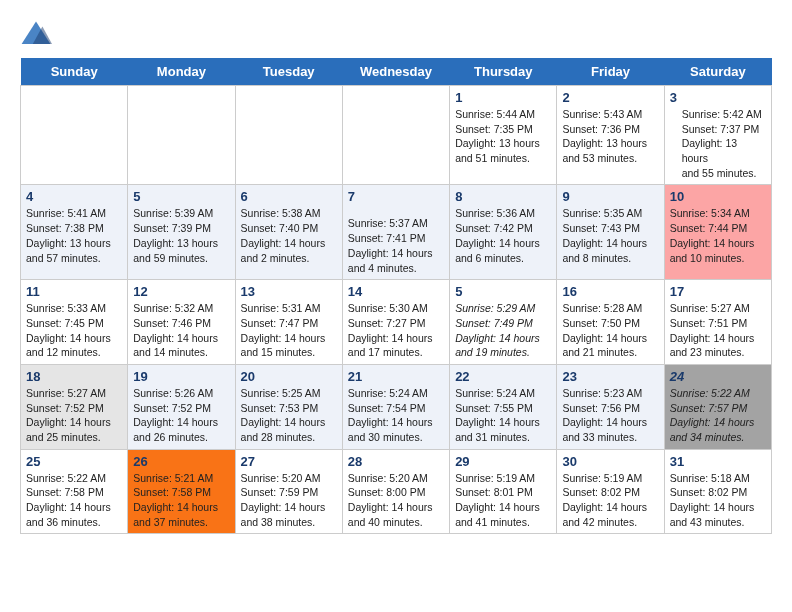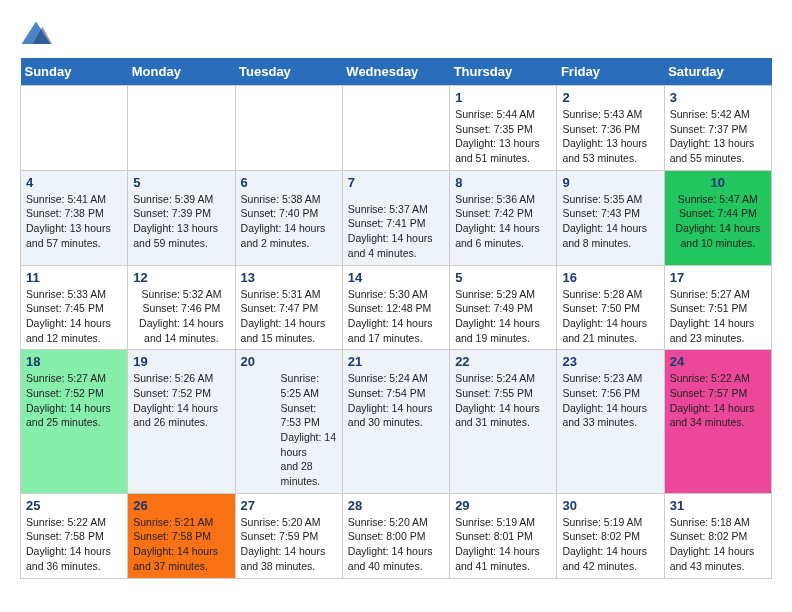--- a/index.html
+++ b/index.html
@@ -48,21 +48,21 @@
     }
     .calendar {
       width: 100%;
       border-collapse: collapse;
       font-size: 11px;
     }
     .calendar th {
       background: #2a6ebb;
       color: #fff;
       padding: 6px 4px;
-      text-align: left;
+      text-align: center;
       font-size: 13px;
       font-weight: bold;
     }
     .calendar td {
       border: 1px solid #ccc;
       vertical-align: top;
       padding: 4px 5px;
       width: 107px;
       min-height: 80px;
       background: #fff;
@@ -134,21 +134,21 @@
         </td>
         <td style="background: rgb(255, 255, 255);">
           <span class="day-num">2</span>
           <div class="day-info" style="white-space: pre-line;">Sunrise: 5:43 AM
 Sunset: 7:36 PM
 Daylight: 13 hours
 and 53 minutes.</div>
         </td>
         <td style="background: rgb(255, 255, 255);">
           <span class="day-num">3</span>
-          <div class="day-info" style="white-space: pre-line;">Sunrise: 5:42 AM
+          <div class="day-info" style="white-space: pre-line; margin-left: 12px;">Sunrise: 5:42 AM
 Sunset: 7:37 PM
 Daylight: 13 hours
 and 55 minutes.</div>
         </td>
       </tr>
       <tr class="row-even">
         <td style="background: rgb(238, 242, 249);">
           <span class="day-num">4</span>
           <div class="day-info" style="white-space: pre-line;">Sunrise: 5:41 AM
 Sunset: 7:38 PM
@@ -183,97 +183,97 @@
 Daylight: 14 hours
 and 6 minutes.</div>
         </td>
         <td style="background: rgb(238, 242, 249);">
           <span class="day-num">9</span>
           <div class="day-info" style="white-space: pre-line;">Sunrise: 5:35 AM
 Sunset: 7:43 PM
 Daylight: 14 hours
 and 8 minutes.</div>
         </td>
-        <td style="background: #22c55e; text-align: center;">
+        <td style="background: #fca5a5;">
           <span class="day-num">10</span>
-          <div class="day-info" style="white-space: pre-line;">Sunrise: 5:47 AM
+          <div class="day-info" style="white-space: pre-line;">Sunrise: 5:34 AM
 Sunset: 7:44 PM
 Daylight: 14 hours
 and 10 minutes.</div>
         </td>
       </tr>
       <tr class="row-odd">
         <td style="background: rgb(255, 255, 255);">
           <span class="day-num">11</span>
           <div class="day-info" style="white-space: pre-line;">Sunrise: 5:33 AM
 Sunset: 7:45 PM
 Daylight: 14 hours
 and 12 minutes.</div>
         </td>
         <td style="background: rgb(255, 255, 255); margin-top: 17px;">
           <span class="day-num">12</span>
-          <div class="day-info" style="white-space: pre-line; text-align: center;">Sunrise: 5:32 AM
+          <div class="day-info" style="white-space: pre-line;">Sunrise: 5:32 AM
 Sunset: 7:46 PM
 Daylight: 14 hours
 and 14 minutes.</div>
         </td>
         <td style="background: rgb(255, 255, 255);">
           <span class="day-num">13</span>
           <div class="day-info" style="white-space: pre-line;">Sunrise: 5:31 AM
 Sunset: 7:47 PM
 Daylight: 14 hours
 and 15 minutes.</div>
         </td>
         <td style="background: rgb(255, 255, 255);">
           <span class="day-num">14</span>
           <div class="day-info" style="white-space: pre-line;">Sunrise: 5:30 AM
-Sunset: 12:48 PM
+Sunset: 7:27 PM
 Daylight: 14 hours
 and 17 minutes.</div>
         </td>
         <td style="background: rgb(255, 255, 255);">
           <span class="day-num">5</span>
-          <div class="day-info" style="white-space: pre-line;">Sunrise: 5:29 AM
+          <div class="day-info" style="white-space: pre-line; font-style: italic;">Sunrise: 5:29 AM
 Sunset: 7:49 PM
 Daylight: 14 hours
 and 19 minutes.</div>
         </td>
         <td style="background: rgb(255, 255, 255);">
           <span class="day-num">16</span>
           <div class="day-info" style="white-space: pre-line;">Sunrise: 5:28 AM
 Sunset: 7:50 PM
 Daylight: 14 hours
 and 21 minutes.</div>
         </td>
         <td style="background: rgb(255, 255, 255);">
           <span class="day-num">17</span>
           <div class="day-info" style="white-space: pre-line;">Sunrise: 5:27 AM
 Sunset: 7:51 PM
 Daylight: 14 hours
 and 23 minutes.</div>
         </td>
       </tr>
       <tr class="row-even">
-        <td style="background: #86efac;">
+        <td style="background: #e5e5e5;">
           <span class="day-num">18</span>
           <div class="day-info" style="white-space: pre-line;">Sunrise: 5:27 AM
 Sunset: 7:52 PM
 Daylight: 14 hours
 and 25 minutes.</div>
         </td>
         <td style="background: rgb(238, 242, 249);">
           <span class="day-num">19</span>
           <div class="day-info" style="white-space: pre-line;">Sunrise: 5:26 AM
 Sunset: 7:52 PM
 Daylight: 14 hours
 and 26 minutes.</div>
         </td>
         <td style="background: rgb(238, 242, 249);">
           <span class="day-num">20</span>
-          <div class="day-info" style="white-space: pre-line; margin-left: 40px;">Sunrise: 5:25 AM
+          <div class="day-info" style="white-space: pre-line;">Sunrise: 5:25 AM
 Sunset: 7:53 PM
 Daylight: 14 hours
 and 28 minutes.</div>
         </td>
         <td style="background: rgb(238, 242, 249);">
           <span class="day-num">21</span>
           <div class="day-info" style="white-space: pre-line;">Sunrise: 5:24 AM
 Sunset: 7:54 PM
 Daylight: 14 hours
 and 30 minutes.</div>
@@ -285,21 +285,21 @@
 Daylight: 14 hours
 and 31 minutes.</div>
         </td>
         <td style="background: rgb(238, 242, 249);">
           <span class="day-num">23</span>
           <div class="day-info" style="white-space: pre-line;">Sunrise: 5:23 AM
 Sunset: 7:56 PM
 Daylight: 14 hours
 and 33 minutes.</div>
         </td>
-        <td style="background: #ec4899;">
+        <td style="background: #a3a3a3; font-style: italic;">
           <span class="day-num">24</span>
           <div class="day-info" style="white-space: pre-line;">Sunrise: 5:22 AM
 Sunset: 7:57 PM
 Daylight: 14 hours
 and 34 minutes.</div>
         </td>
       </tr>
       <tr class="row-odd">
         <td style="background: rgb(255, 255, 255); margin-left: 34px;">
           <span class="day-num">25</span>

